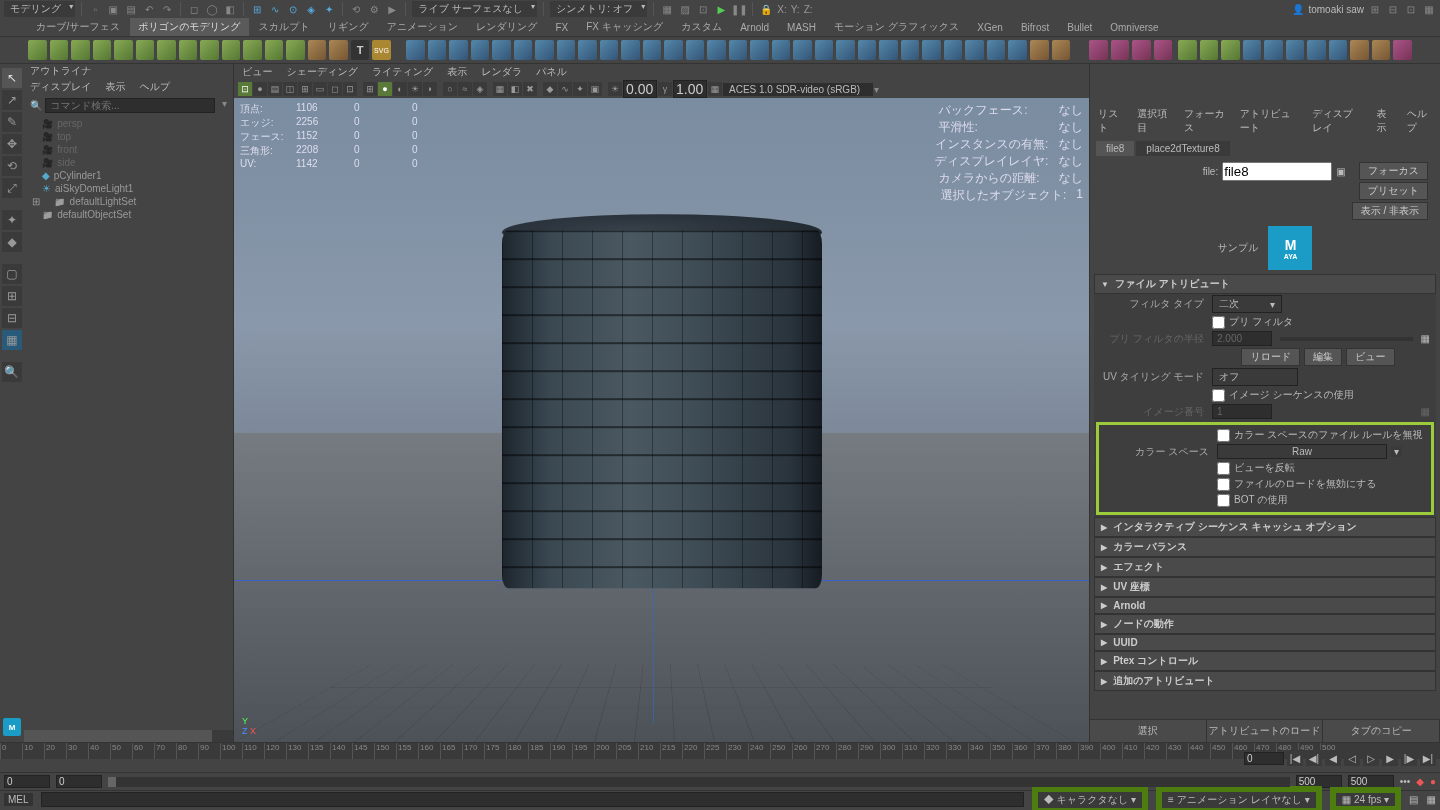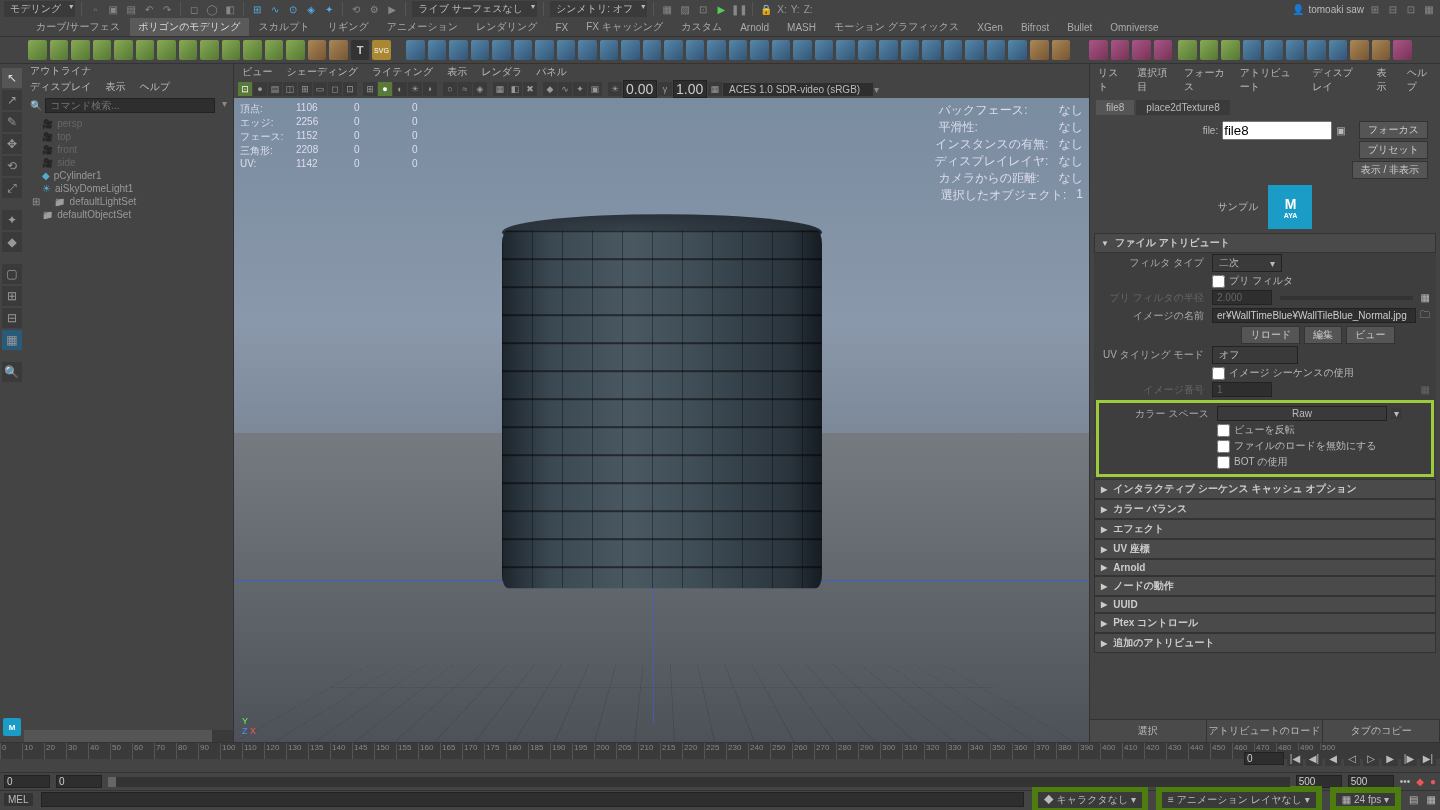--- a/index.html
+++ b/index.html
@@ -63,21 +63,21 @@
 .canvas .cyl .top{position:absolute;left:0;right:0;top:-16px;height:36px;border-radius:50%;background:radial-gradient(ellipse at 40% 40%,#364049,#1a2128);}
 .canvas .hud-l{position:absolute;top:4px;left:6px;font-size:10px;color:#dde;}
 .canvas .hud-l .row{display:flex;gap:6px;}
 .canvas .hud-l .lbl{width:50px;}
 .canvas .hud-l .c{width:52px;text-align:left;}
 .canvas .hud-r{position:absolute;top:4px;right:6px;font-size:12px;color:#dde;text-align:right;}
 .canvas .hud-r .row{display:flex;gap:10px;justify-content:flex-end;}
 .canvas .hud-r .lbl{min-width:110px;text-align:left;}
 .canvas .axisgiz{position:absolute;left:8px;bottom:6px;font-size:9px;}
 .canvas .axisgiz .y{color:#5f5;} .canvas .axisgiz .z{color:#58f;} .canvas .axisgiz .x{color:#f55;}
-.rightpane { width:350px; background:#444; display:flex; flex-direction:column; font-size:10px; }
+.rightpane { width:350px; background:#444; display:flex; flex-direction:column; font-size:10px;margin-top:41px; }
 .rightpane .tabs { display:flex; gap:14px; padding:2px 8px;}
 .rightpane .nodetabs { display:flex; gap:2px; margin:4px 6px;}
 .rightpane .nodetabs span{background:#3a3a3a;padding:2px 10px;}
 .rightpane .nodetabs span.on{background:#555;}
 .rightpane .btns{display:flex;flex-direction:column;gap:2px;align-items:flex-end;padding-right:6px;}
 .rightpane .btns button,.rightpane button, .rightpane .btn {background:#555;border:1px solid #333;color:#ccc;padding:1px 8px;font-size:10px;}
 .rightpane .fieldrow{display:flex;align-items:center;gap:4px;padding:1px 6px;}
 .rightpane .fieldrow .lbl{flex:0 0 108px;text-align:right;color:#aaa;padding-right:4px;}
 .rightpane .fieldrow input[type=text]{background:#2e2e2e;border:1px solid #222;color:#ccc;padding:1px 4px;font-size:10px;}
 .rightpane .fieldrow input[type=checkbox]{accent-color:#666;}
@@ -481,25 +481,20 @@
           <span class="lbl"></span>
           <input type="checkbox" style=""> 
           <span>プリ フィルタ</span>
         </div>
       <div class="fieldrow">
           <span class="lbl" style="color:#666">プリ フィルタの半径</span>
         <input type="text" style="width: 60px; color: rgb(102, 102, 102);" disabled="" value="2.000">
         <div style="flex:1;height:4px;background:#333;margin:0 4px"></div>
         <span>▦</span>
         </div>
-      <div class="fieldrow">
-          <span class="lbl">イメージの名前</span>
-        <input type="text" style="flex: 1 1 0%;" value="er¥WallTimeBlue¥WallTileBlue_Normal.jpg">
-        <span>🗀</span>
-        </div>
       <div class="fieldrow" style="justify-content:center;gap:4px;padding-left:112px">
         <button>リロード</button>
         <button>編集</button>
         <button>ビュー</button>
         </div>
       <div class="fieldrow">
           <span class="lbl">UV タイリング モード</span>
         <span class="dd" style="width:86px">
             <span>オフ</span>
           </span>
@@ -509,20 +504,25 @@
           <input type="checkbox" style=""> 
           <span>イメージ シーケンスの使用</span>
         </div>
       <div class="fieldrow">
           <span class="lbl" style="color:#666">イメージ番号</span>
         <input type="text" style="width: 60px; color: rgb(102, 102, 102);" disabled="" value="1">
         <span style="margin-left:auto;color:#666">▦</span>
         </div>
 
       <div class="highlight">
+        <div class="fieldrow">
+            <span class="lbl"></span>
+            <input type="checkbox" style=""> 
+            <span>カラー スペースのファイル ルールを無視</span>
+          </div>
         <div class="fieldrow">
             <span class="lbl">カラー スペース</span>
           <span class="dd" style="width:170px;justify-content:center">
               <span>Raw</span>
             </span>
           <span style="background:#3a3a3a;padding:0 3px">▾</span>
           </div>
         <div class="fieldrow">
             <span class="lbl"></span>
             <input type="checkbox" style=""> 

